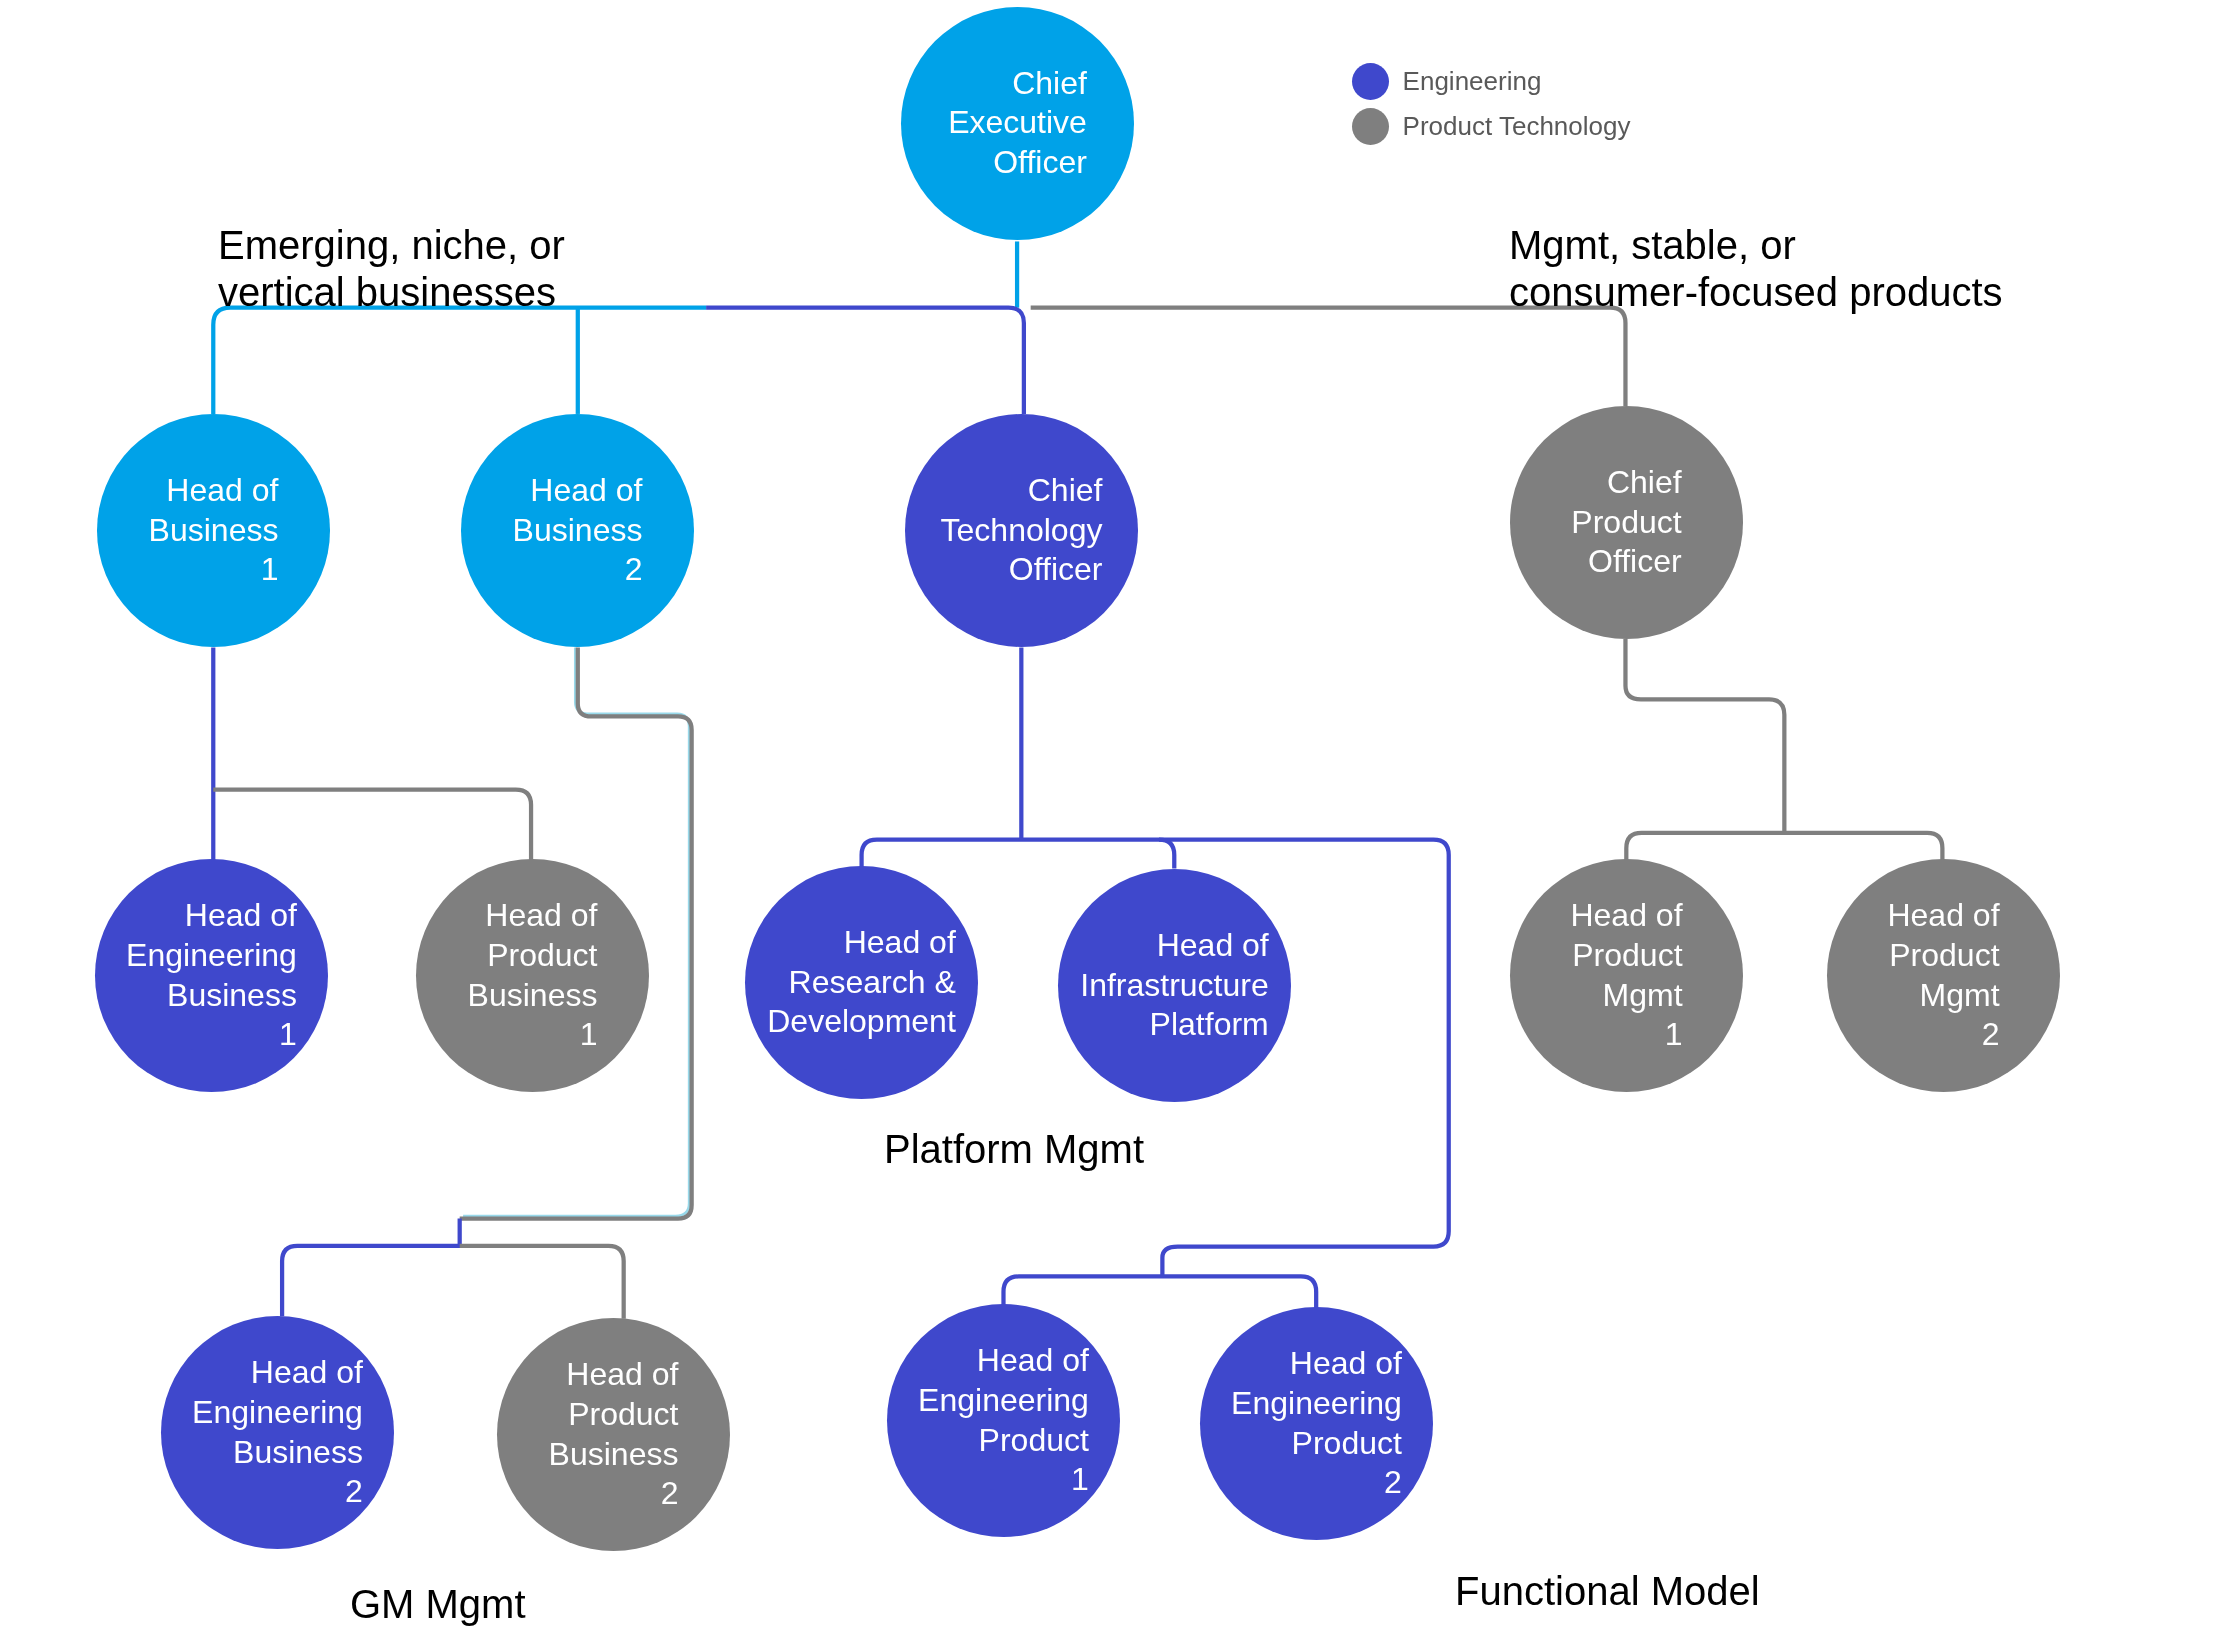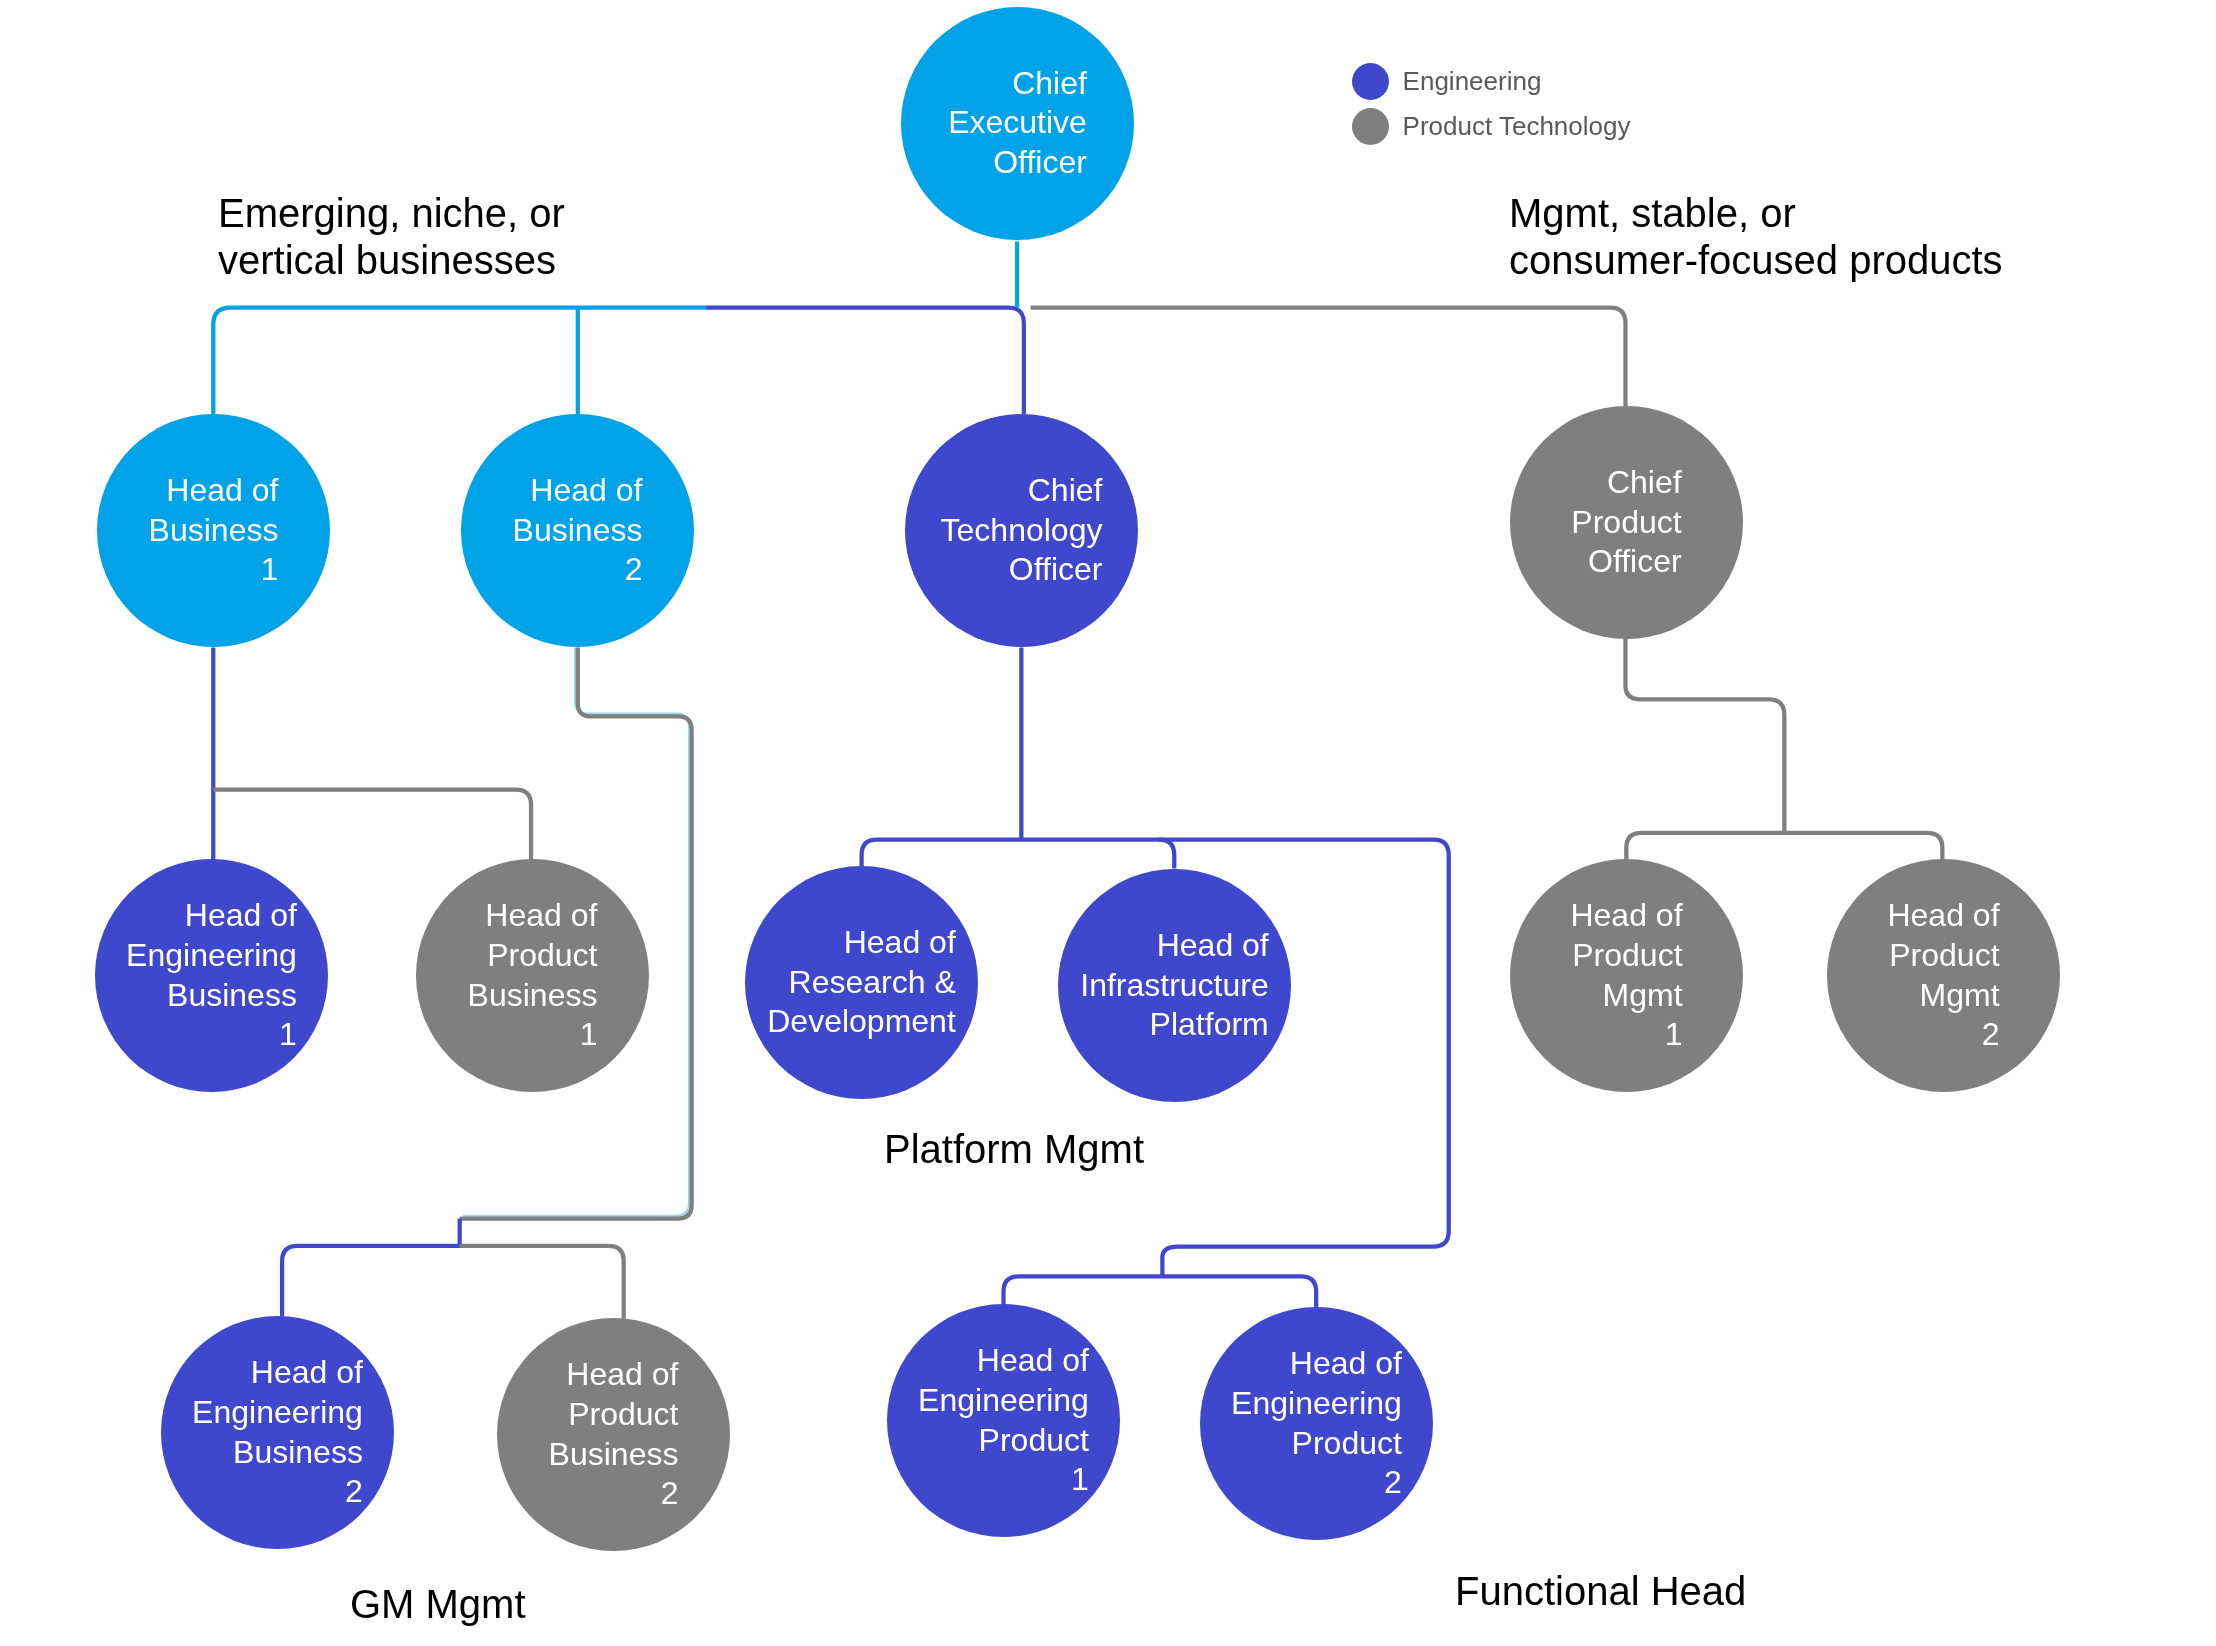--- a/index.html
+++ b/index.html
@@ -14,20 +14,21 @@
   .c-gray{stroke:var(--gray)}
   .c-lightblue{stroke:var(--lightblue);stroke-width:3}
   .node{
     position:absolute;width:233px;height:233px;border-radius:50%;
     color:#ffffff;display:flex;align-items:center;justify-content:center;
     text-align:right;font-size:32px;line-height:1.24;white-space:pre-line;
   }
   .note{
     position:absolute;font-size:40px;line-height:1.17;color:#000;
     white-space:pre-line;
+    margin-top:32px;
   }
   .model-label{position:absolute;font-size:40px;color:#000;white-space:nowrap}
   .legend{position:absolute;left:1352px;top:59px}
   .legend-row{display:flex;align-items:center;gap:13.6px;height:45px}
   .legend-label{font-size:26px;color:#595959}
   .dot{width:37px;height:37px;border-radius:50%;flex:0 0 auto}
   .bg-indigo{background:var(--indigo)}
   .bg-gray{background:var(--gray)}
 </style>
 </head>
@@ -70,21 +71,21 @@
   </div>
 </div>
 
 <div class="note" style="left:218px;top:190px">Emerging, niche, or
 vertical businesses</div>
 <div class="note" style="left:1509px;top:190px">Mgmt, stable, or
 consumer-focused products</div>
 
 <div class="model-label" style="left:884px;top:1127px">Platform Mgmt</div>
 <div class="model-label" style="left:350px;top:1582px">GM Mgmt</div>
-<div class="model-label" style="left:1455px;top:1569px">Functional Head</div>
+<div class="model-label" style="left:1455px;top:1569px">Functional Model</div>
 
 <div id="nodes">
     <div class="node" style="left: 901px; top: 6.8px; background: rgb(0, 162, 232);">Chief
 Executive
 Officer</div>
     <div class="node" style="left: 97px; top: 414px; background: rgb(0, 162, 232);">Head of
 Business
 1</div>
     <div class="node" style="left: 461px; top: 414px; background: rgb(0, 162, 232);">Head of
 Business

